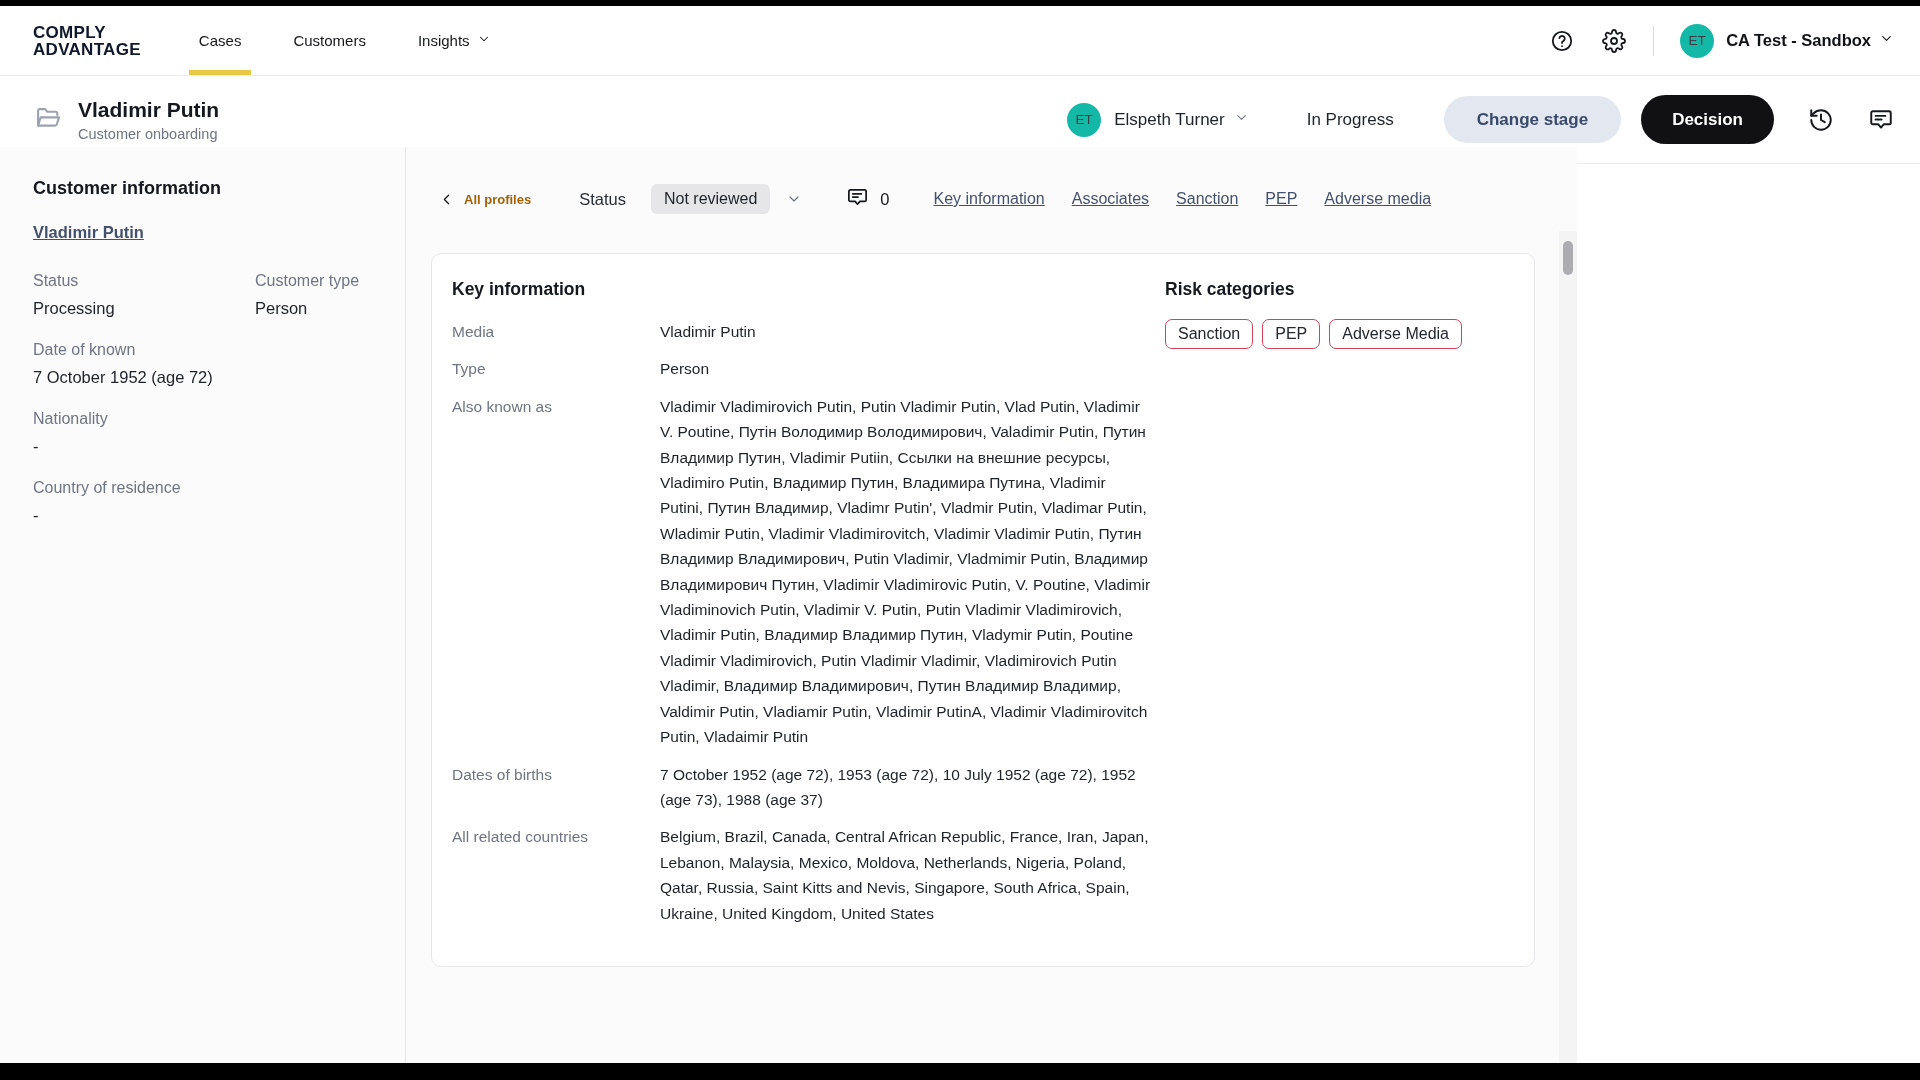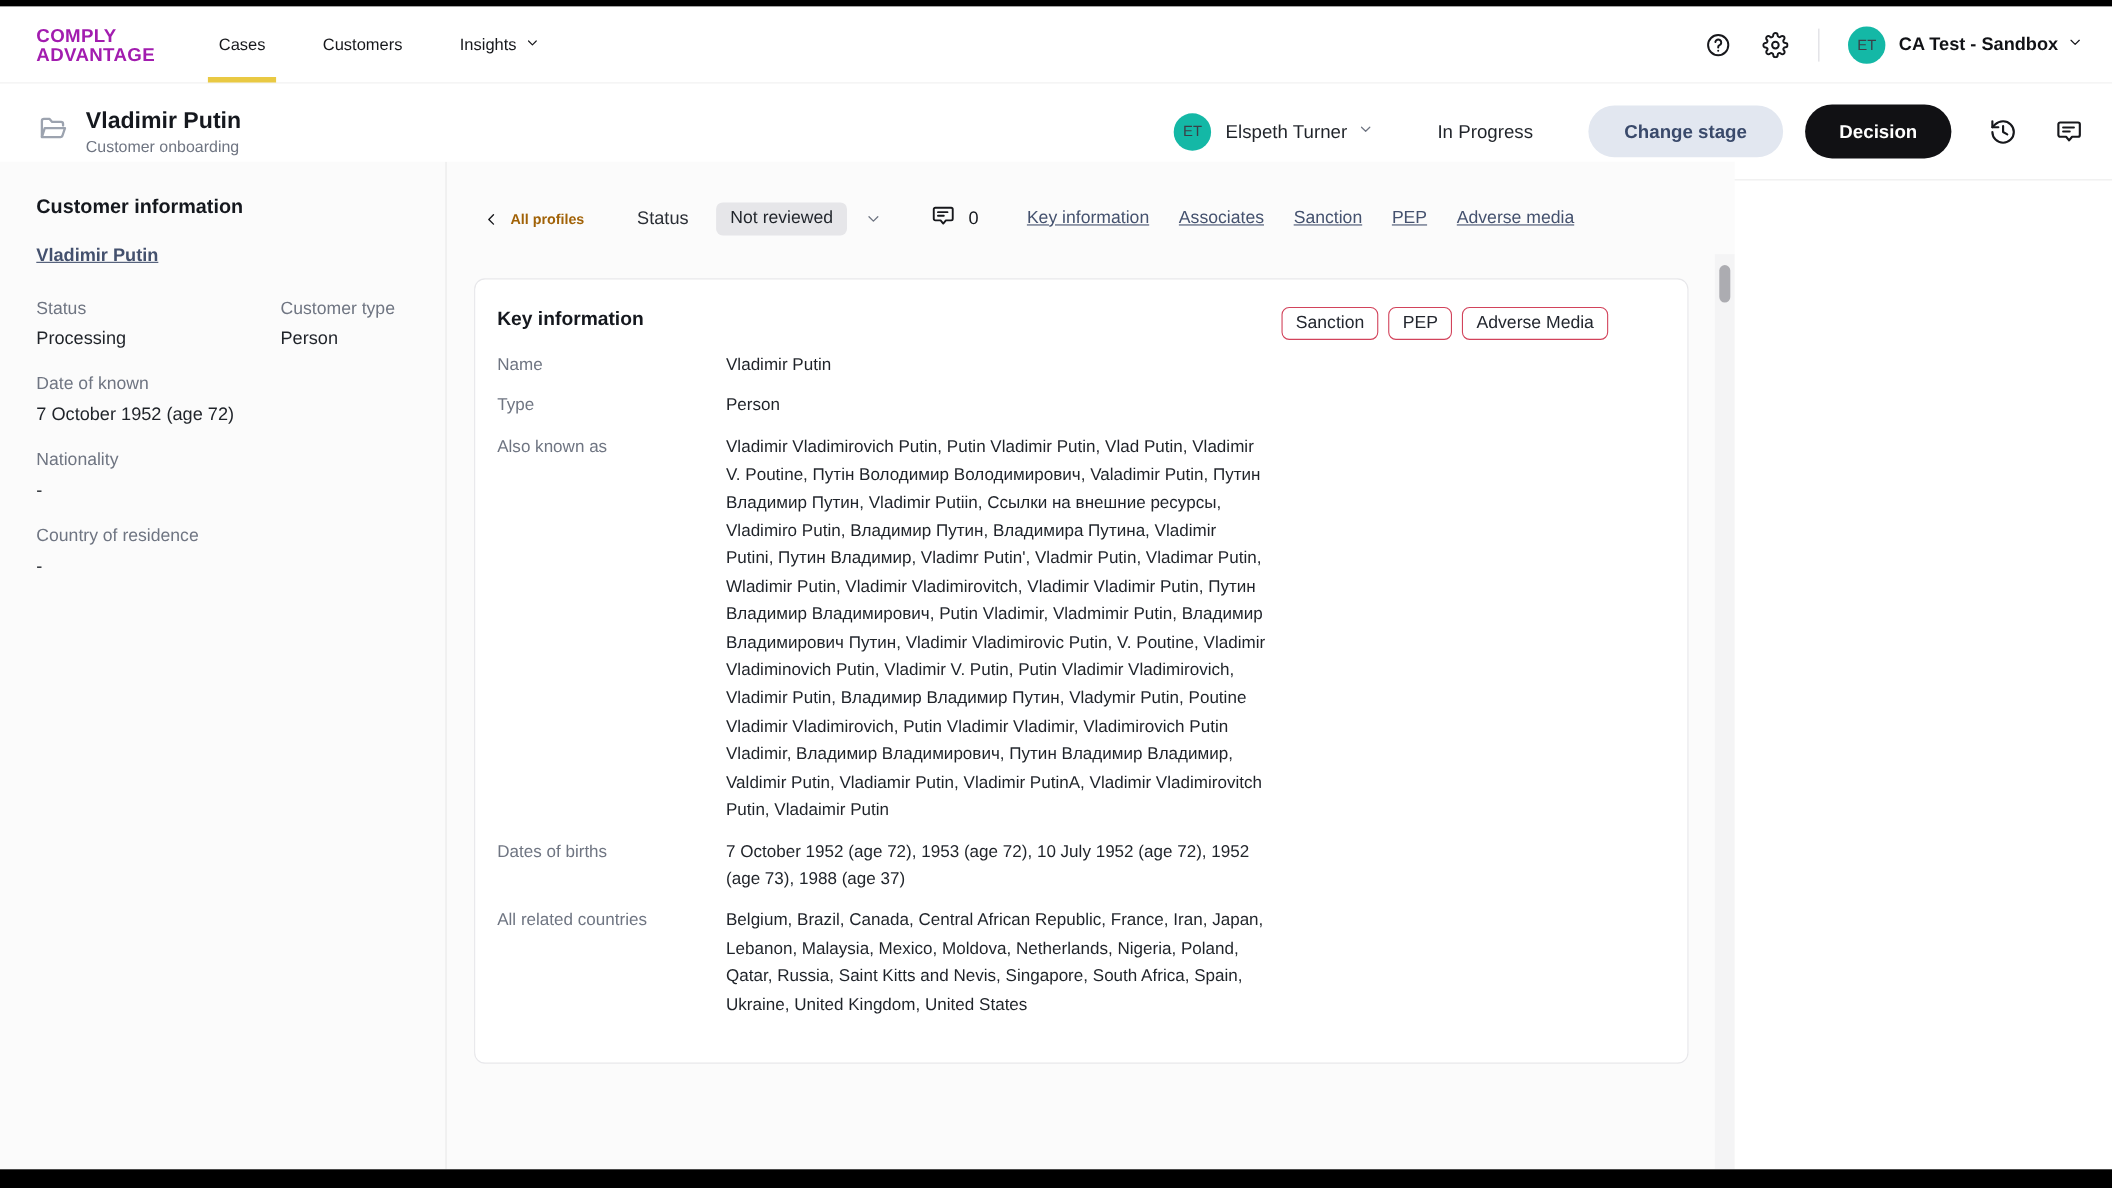--- a/index.html
+++ b/index.html
@@ -6,21 +6,21 @@
   html,body { width:1920px; height:1080px; overflow:hidden; background:#fff;
     font-family:"Liberation Sans", sans-serif; color:#1F2329; }
 
   .bar-black-top { position:absolute; top:0; left:0; width:1920px; height:6px; background:#000; }
   .bar-black-bottom { position:absolute; bottom:0; left:0; width:1920px; height:17px; background:#000; }
 
   
   .topnav { position:absolute; top:6px; left:0; width:1920px; height:70px; background:#fff;
     border-bottom:1px solid #ECECEC; display:flex; align-items:center; }
   .logo { margin-left:33px; font-weight:800; font-size:17px; line-height:17px;
-    letter-spacing:.3px; color:#a21caf; }
+    letter-spacing:.3px; color:#0f172a; }
   .tabs { display:flex; height:100%; margin-left:54px; }
   .tab { position:relative; display:flex; align-items:center; padding:0 4px; margin-right:44px;
     font-size:15px; color:#17181C; cursor:pointer; }
   .tab.active { font-weight:500; }
   .tab.active::after { content:""; position:absolute; left:-6px; right:-6px; bottom:0;
     height:5px; background:#E9C943; }
   .tab .chev { margin-left:7px; }
   .nav-right { margin-left:auto; margin-right:26px; display:flex; align-items:center; }
   .icon-btn { width:26px; height:26px; display:flex; align-items:center; justify-content:center; cursor:pointer; }
   .nav-right .icon-btn { margin-left:26px; }
@@ -251,41 +251,42 @@
         <a>Sanction</a>
         <a>PEP</a>
         <a>Adverse media</a>
       </div>
     </div>
 
     <div class="card">
       <div class="ki">
         <h3>Key information</h3>
         <div class="ki-row">
-          <div class="lbl">Name</div>
+          <div class="lbl">Media</div>
           <div class="val">Vladimir Putin</div>
         </div>
         <div class="ki-row">
           <div class="lbl">Type</div>
           <div class="val">Person</div>
         </div>
         <div class="ki-row">
           <div class="lbl">Also known as</div>
           <div class="val">Vladimir Vladimirovich Putin, Putin Vladimir Putin, Vlad Putin, Vladimir V. Poutine, Путін Володимир Володимирович, Valadimir Putin, Путин Владимир Путин, Vladimir Putiin, Ссылки на внешние ресурсы, Vladimiro Putin, Владимир Путин, Владимира Путина, Vladimir Putini, Путин Владимир, Vladimr Putin', Vladmir Putin, Vladimar Putin, Wladimir Putin, Vladimir Vladimirovitch, Vladimir Vladimir Putin, Путин Владимир Владимирович, Putin Vladimir, Vladmimir Putin, Владимир Владимирович Путин, Vladimir Vladimirovic Putin, V. Poutine, Vladimir Vladiminovich Putin, Vladimir V. Putin, Putin Vladimir Vladimirovich, Vladimir Putin, Владимир Владимир Путин, Vladymir Putin, Poutine Vladimir Vladimirovich, Putin Vladimir Vladimir, Vladimirovich Putin Vladimir, Владимир Владимирович, Путин Владимир Владимир, Valdimir Putin, Vladiamir Putin, Vladimir PutinA, Vladimir Vladimirovitch Putin, Vladaimir Putin</div>
         </div>
         <div class="ki-row">
           <div class="lbl">Dates of births</div>
           <div class="val">7 October 1952 (age 72), 1953 (age 72), 10 July 1952 (age 72), 1952 (age 73), 1988 (age 37)</div>
         </div>
         <div class="ki-row">
           <div class="lbl">All related countries</div>
           <div class="val">Belgium, Brazil, Canada, Central African Republic, France, Iran, Japan, Lebanon, Malaysia, Mexico, Moldova, Netherlands, Nigeria, Poland, Qatar, Russia, Saint Kitts and Nevis, Singapore, South Africa, Spain, Ukraine, United Kingdom, United States</div>
         </div>
       </div>
       <div class="risk">
+        <h3>Risk categories</h3>
         <div class="risk-badges">
           <span class="risk-badge">Sanction</span>
           <span class="risk-badge">PEP</span>
           <span class="risk-badge">Adverse Media</span>
         </div>
       </div>
     </div>
 
     <div class="scroll-track">
       <div class="scroll-thumb"></div>

